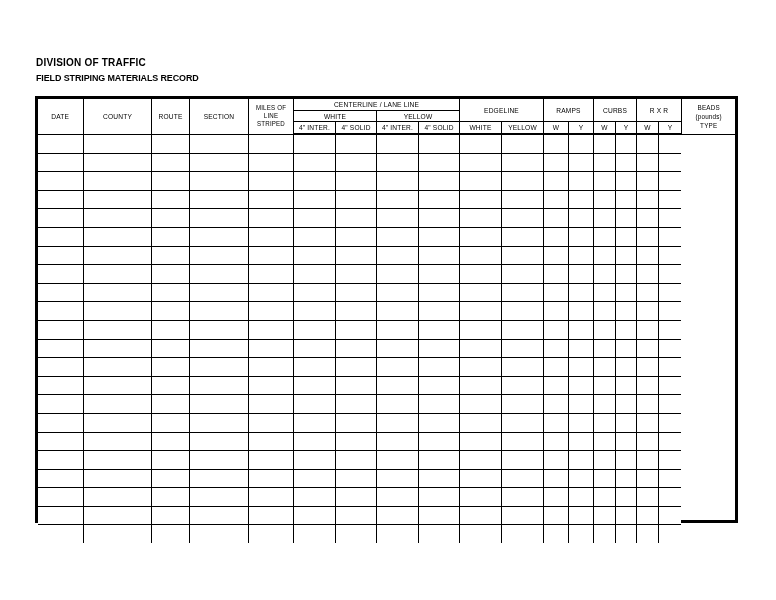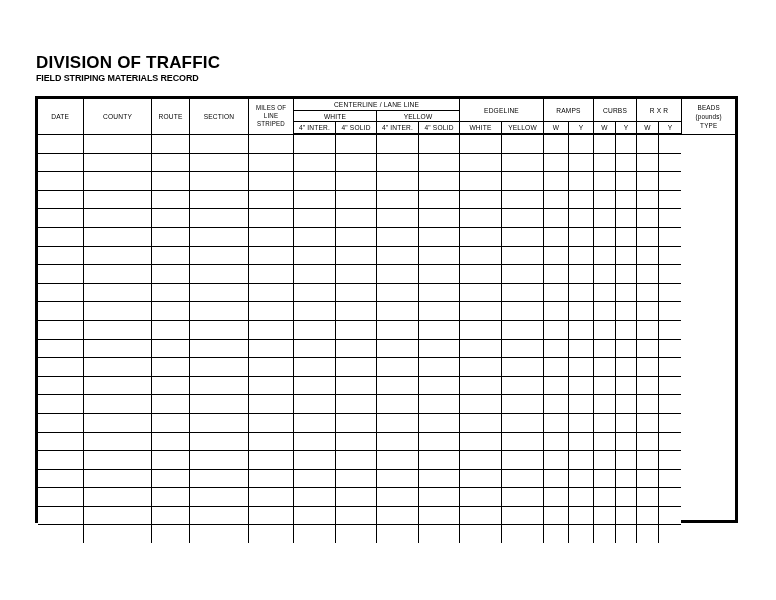--- a/index.html
+++ b/index.html
@@ -26,21 +26,21 @@
   }
 
   
   .title-block {
     position: absolute;
     left: 36px;
     top: 56px;
     width: 420px;
   }
   .title-main {
-    font-size: 17px;
+    font-size: 10px;
     font-weight: bold;
     letter-spacing: 0.2px;
     line-height: 14px;
     white-space: nowrap;
   }
   .title-sub {
     font-size: 9.5px;
     font-weight: bold;
     letter-spacing: -0.1px;
     line-height: 12px;

